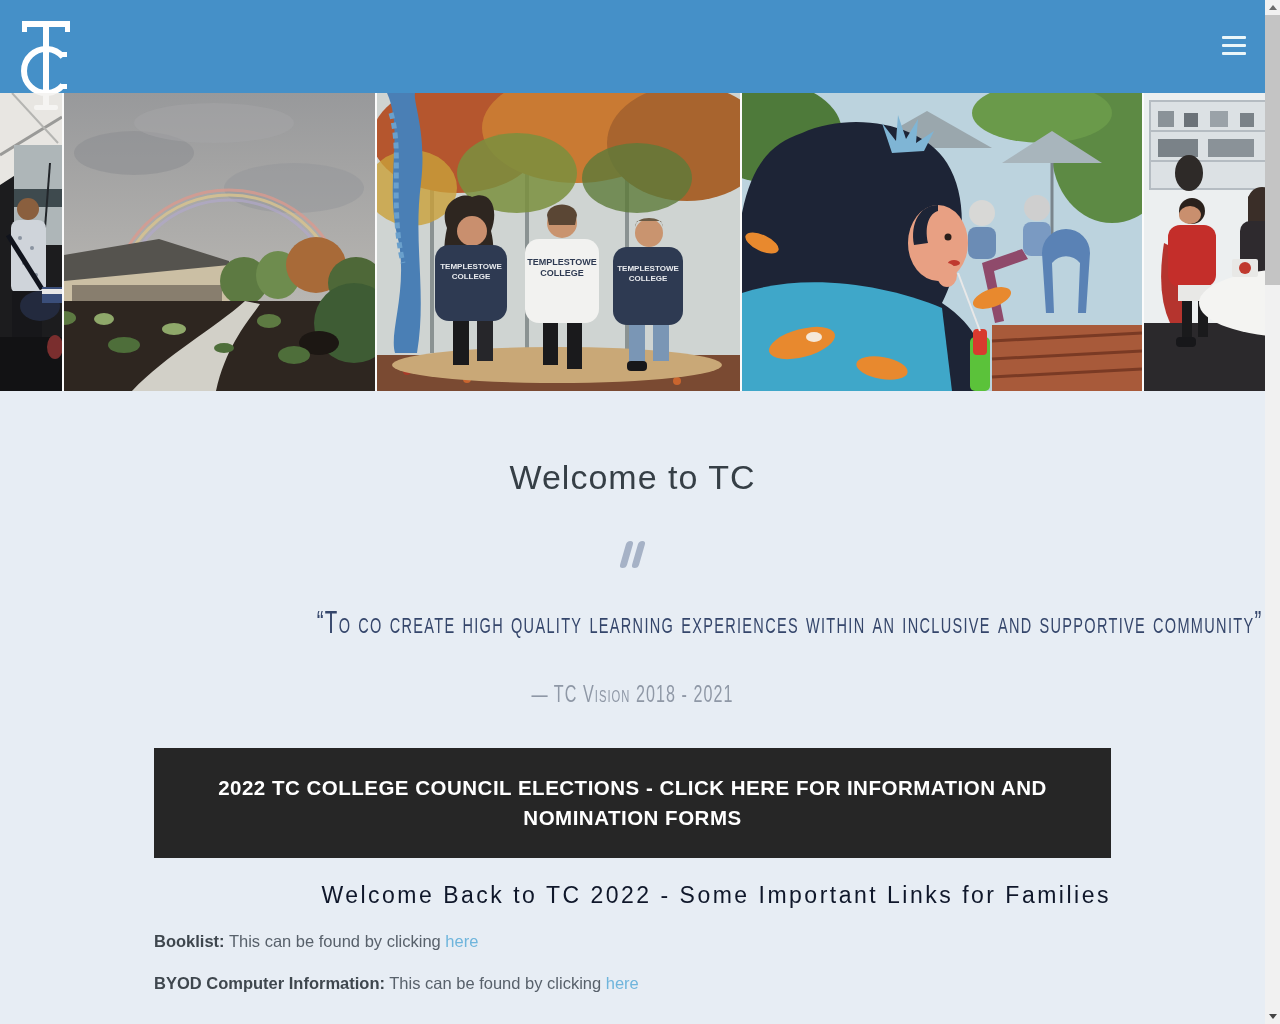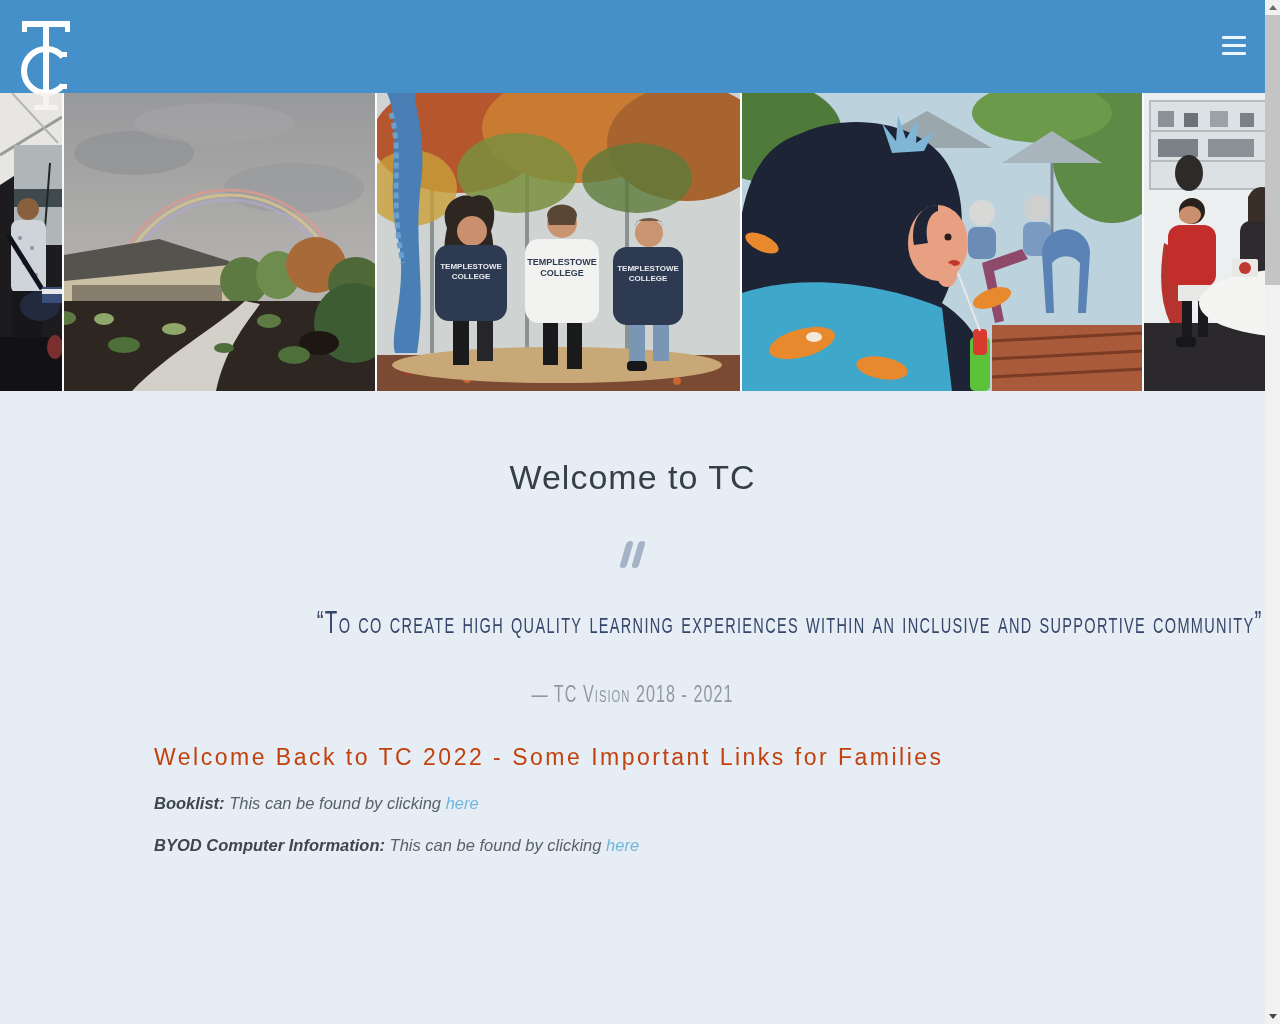--- a/index.html
+++ b/index.html
@@ -39,23 +39,23 @@
                 transform:scaleX(0.66); transform-origin:center top; }
   .quote-attr { margin-top:40px; text-align:center; white-space:nowrap; color:#8f98a6;
                 font-variant:small-caps; font-size:23px; letter-spacing:1.5px;
                 transform:scaleX(0.70); transform-origin:center top; }
 
   .banner { margin-top:40px; width:957px; height:110px; background:#262626; color:#ffffff;
             display:flex; align-items:center; justify-content:center; text-align:center;
             padding:0 58px; cursor:pointer; }
   .banner-text { font-size:20.5px; font-weight:700; letter-spacing:0.5px; line-height:30px; }
 
-  .links-heading { margin-top:36px; font-size:23px; font-weight:400; letter-spacing:2.5px;
-                   color:#c2410c; }
-  .link-line { margin-top:22px; font-size:16.5px; color:#58616b; line-height:20px;font-style:italic; }
+  .links-heading { margin-top:24px; font-size:23px; font-weight:400; letter-spacing:2.5px;
+                   color:#0f172a;text-align:right; }
+  .link-line { margin-top:22px; font-size:16.5px; color:#58616b; line-height:20px; }
   .link-line .lbl { font-weight:700; color:#3f474e; }
   .link-line a { color:#6fb5dc; text-decoration:none; cursor:pointer; }
 
   
   .scrollbar { position:absolute; right:0; top:0; width:15px; height:1024px; background:#f1f1f1; z-index:20; }
   .sb-btn { position:absolute; left:0; width:15px; height:15px; background:#f1f1f1;
             display:flex; align-items:center; justify-content:center; cursor:pointer; }
   .sb-up { top:0; } .sb-down { bottom:0; }
   .tri-up { width:0; height:0; border-left:4px solid transparent; border-right:4px solid transparent;
             border-bottom:5px solid #6b6b6b; }
@@ -277,20 +277,23 @@
       <h1 class="welcome-title">Welcome to TC</h1>
 
       <div class="quote-icon">
         <i></i>
           <i></i>
       </div>
 
       <div class="quote-text">“To co create high quality learning experiences within an inclusive and supportive community”</div>
       <div class="quote-attr">— TC Vision 2018 - 2021</div>
 
+      <div class="banner">
+        <div class="banner-text">2022 TC COLLEGE COUNCIL ELECTIONS - CLICK HERE FOR INFORMATION AND NOMINATION FORMS</div>
+      </div>
 
       <h2 class="links-heading">Welcome Back to TC 2022 - Some Important Links for Families</h2>
 
       <p class="link-line"><span class="lbl">Booklist:</span><span> This can be found by clicking </span><a>here</a></p>
 
       <p class="link-line"><span class="lbl">BYOD Computer Information:</span><span> This can be found by clicking </span><a>here</a></p>
     </div>
   </div>
 
   <div class="scrollbar">

